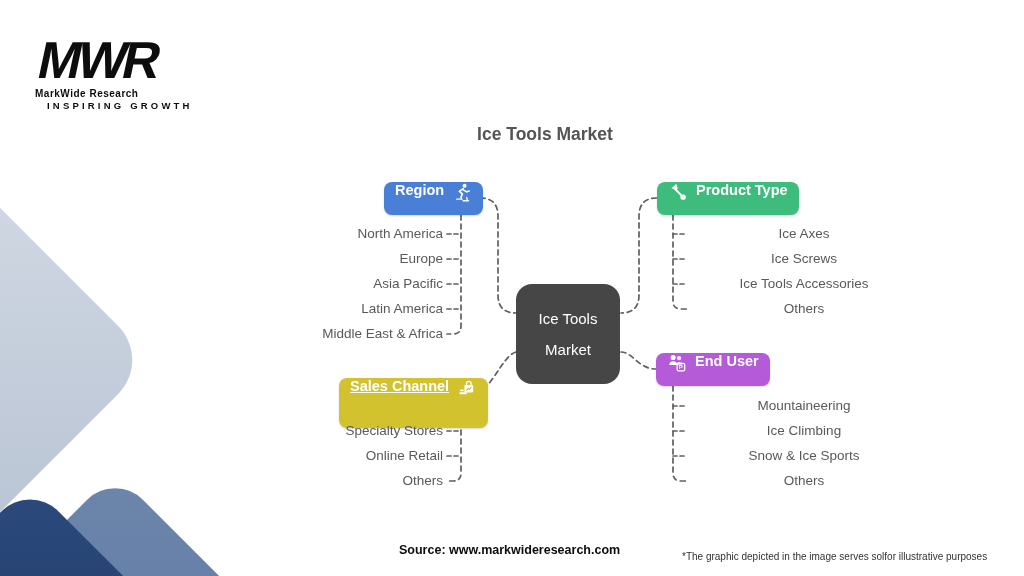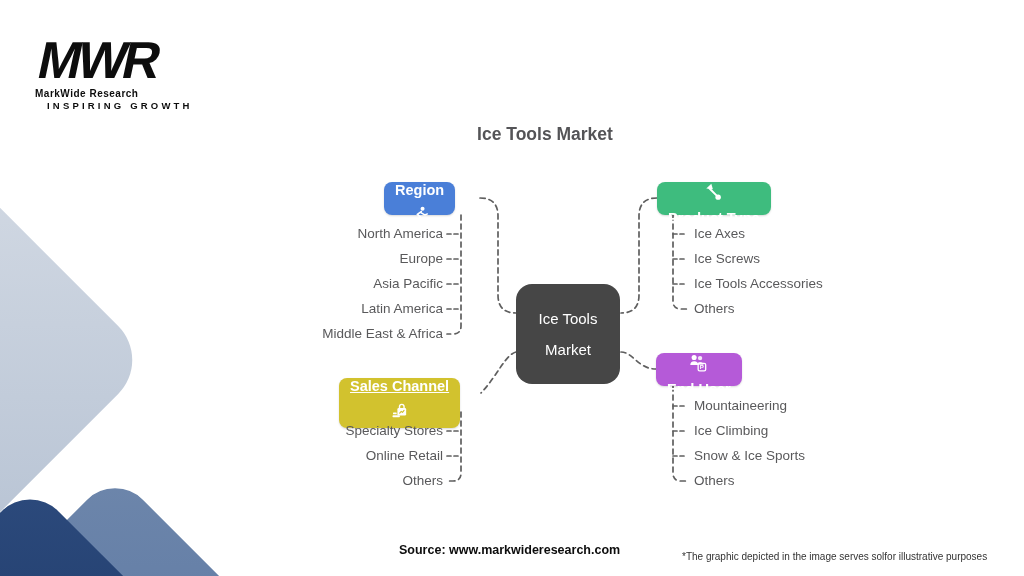--- a/index.html
+++ b/index.html
@@ -32,32 +32,32 @@
   .connectors path.tick{stroke-dasharray:4 3;}
 
   
   .center-node{position:absolute;left:516px;top:284px;width:104px;height:100px;
     background:#464646;border-radius:16px;display:flex;flex-direction:column;
     align-items:center;justify-content:center;color:#fff;font-weight:400;
     font-size:15px;line-height:1.3;text-align:center;gap:11px;}
 
   
   .branch-node{position:absolute;height:33px;border-radius:8px;display:flex;
-    align-items:center;gap:7px;padding:0 11px;color:#fff;font-weight:700;
-    font-size:14.5px;box-shadow:0 1px 2px rgba(0,0,0,.15);flex-direction:column;}
+    align-items:flex-start;gap:7px;padding:0 11px;color:#fff;font-weight:700;
+    font-size:14.5px;box-shadow:0 1px 2px rgba(0,0,0,.15);}
   .branch-node .nicon{width:21px;height:21px;display:block;flex:0 0 auto;}
   #node-region{left:384px;top:182px;}
   #node-product{left:657px;top:182px;}
   #node-sales{left:339px;top:378px;height:50px;text-decoration:underline;}
   #node-enduser{left:656px;top:353px;}
 
   
   .leaf{position:absolute;height:20px;line-height:20px;font-size:13.5px;color:#59595b;}
   .leaf.left{width:193px;left:250px;text-align:right;}
-  .leaf.right{width:220px;left:694px;text-align:left;}
+  .leaf.right{width:220px;left:694px;text-align:center;}
 
   
   .footer-source{position:absolute;left:399px;top:543px;font-size:12.5px;font-weight:700;color:#0d0d0d;}
   .footer-disclaimer{position:absolute;left:682px;top:551px;font-size:10px;color:#333;}
 </style>
 </head>
 <body>
 
 <div class="stage">
 

